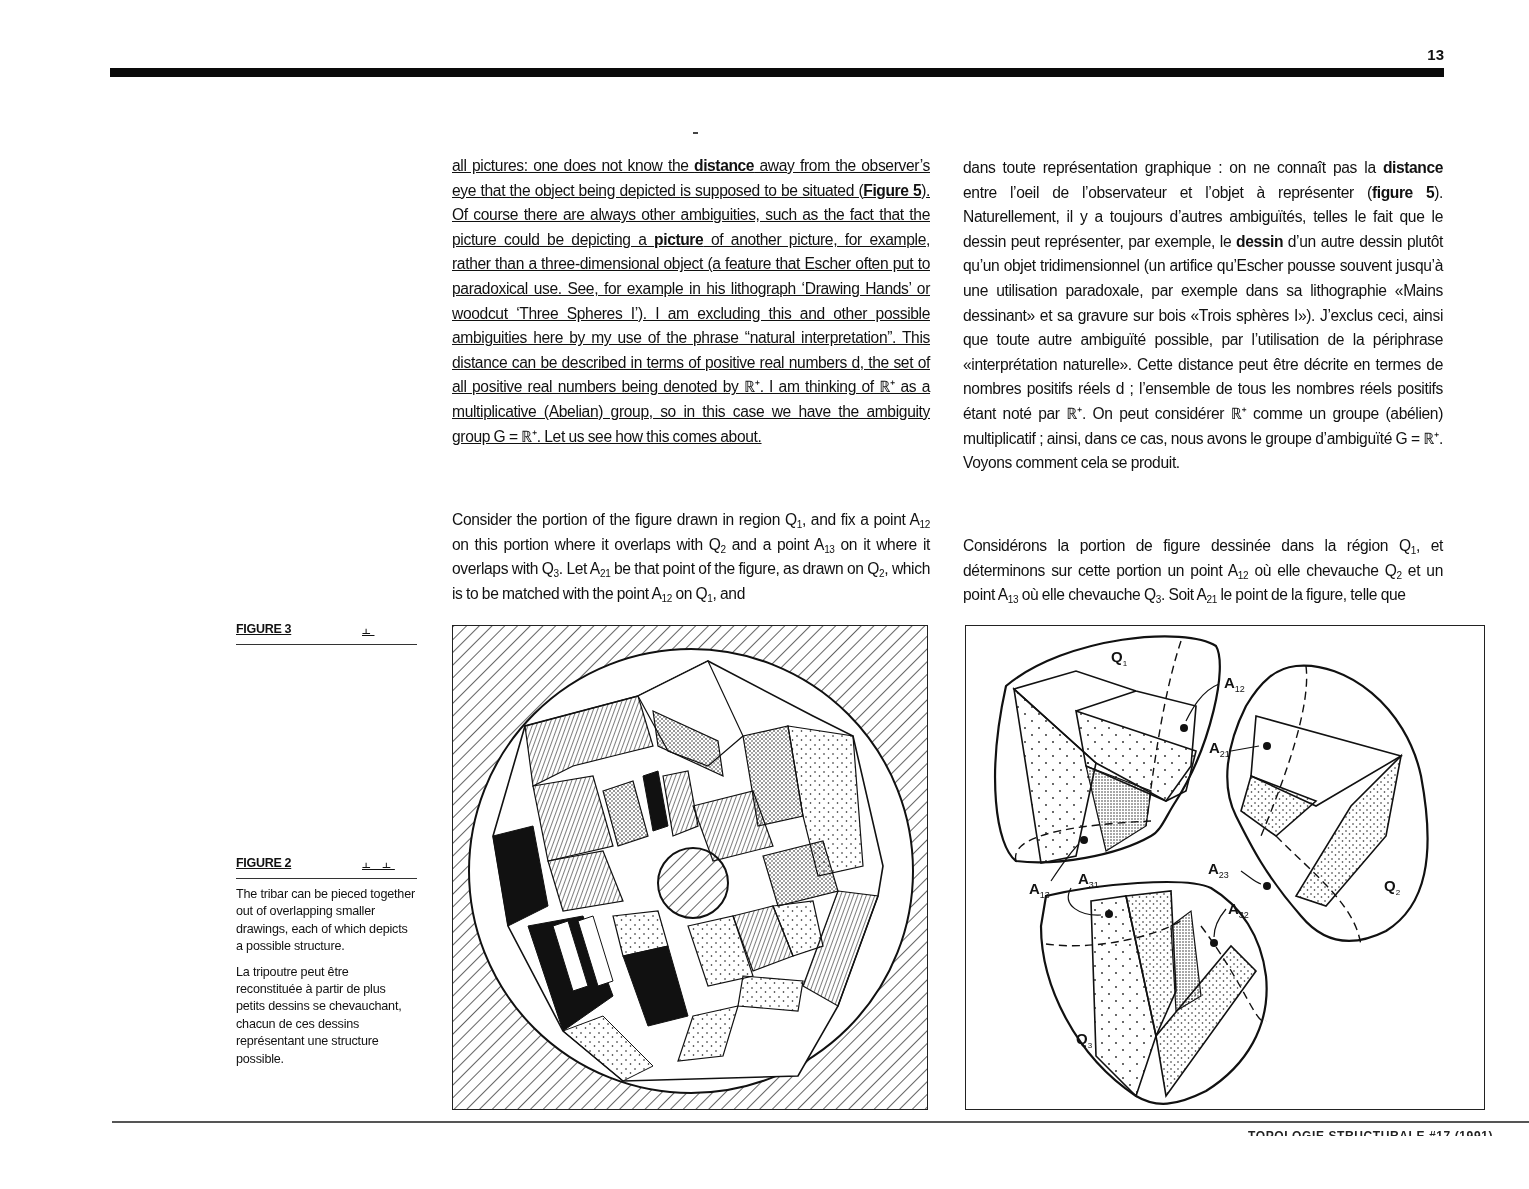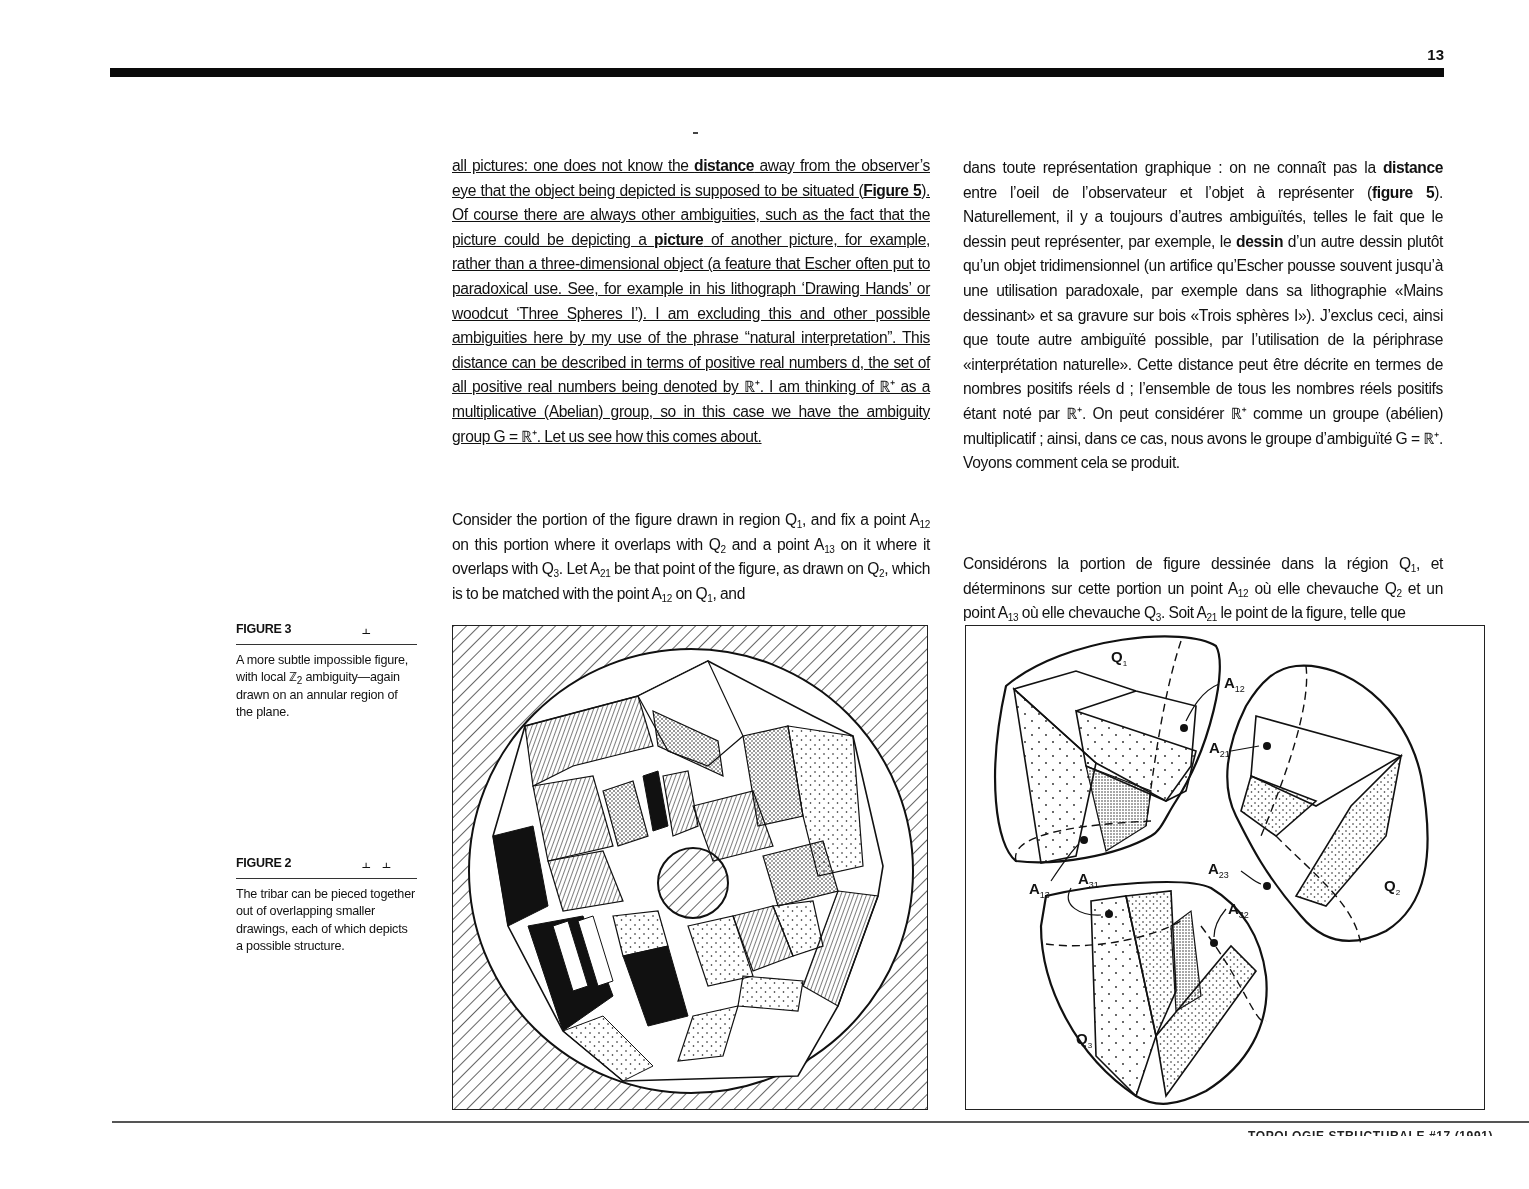--- a/index.html
+++ b/index.html
@@ -8,27 +8,27 @@
   .page-number { position:absolute; left:1410px; top:46px; width:34px; text-align:right;
          font-weight:bold; font-size:15px; }
   .top-bar { position:absolute; left:110px; top:68px; width:1334px; height:9px; background:#0a0a0a; }
   .stray-mark { position:absolute; left:693px; top:132px; width:5px; height:2px; background:#444; }
   .col { position:absolute; font-size:15.6px; line-height:24.6px; text-align:justify;
          letter-spacing:-0.35px; word-spacing:-0.5px; }
   .col p { margin:0 0 14px 0; }
   .col-en { left:452px; top:154px; width:478px;text-decoration:underline; }
   .col-en .para2 { position:absolute; top:354px; left:0; width:478px; }
   .col-fr { left:963px; top:156px; width:480px; }
-  .col-fr .para2 { position:absolute; top:378px; left:0; width:480px;margin-top:18px; }
+  .col-fr .para2 { position:absolute; top:378px; left:0; width:480px; }
   b { font-weight:bold; letter-spacing:-0.4px; }
   sub { font-size:10px; vertical-align:-3px; line-height:0; }
   .caption { position:absolute; left:236px; width:181px; font-size:12.6px; line-height:17.4px;
          letter-spacing:-0.2px; }
   .caption .cap-head { display:flex; align-items:center; border-bottom:1.5px solid #333;
-         padding-bottom:4px; margin-bottom:7px; height:20px; }
+         padding-bottom:4px; margin-bottom:7px; height:20px;text-decoration:underline; }
   .caption .cap-title { font-weight:bold; font-size:12.5px; letter-spacing:-0.3px; width:126px; }
   .caption .cap-glyph { font-size:14px; letter-spacing:4px; }
   .caption p { margin:0 0 8px 0; }
   .fig3cap { top:620px; }
   .fig4cap { top:854px; }
   .fig-left { position:absolute; left:452px; top:625px; width:476px; height:485px;
          border:1.5px solid #222; box-sizing:border-box; overflow:hidden; }
   .fig-right { position:absolute; left:965px; top:625px; width:520px; height:485px;
          border:1.5px solid #222; box-sizing:border-box; overflow:hidden; background:#fff; }
   .bottom-rule { position:absolute; left:112px; top:1121px; width:1417px; height:2px; background:#555; }
@@ -51,29 +51,29 @@
 <div class="col col-fr">
   <p><span>dans toute représentation graphique : on ne connaît pas la </span><b>distance</b><span> entre l’oeil de l’observateur et l’objet à représenter (</span><b>figure 5</b><span>). Naturellement, il y a toujours d’autres ambiguïtés, telles le fait que le dessin peut représenter, par exemple, le </span><b>dessin</b><span> d’un autre dessin plutôt qu’un objet tridimensionnel (un artifice qu’Escher pousse souvent jusqu’à une utilisation paradoxale, par exemple dans sa lithographie «Mains dessinant» et sa gravure sur bois «Trois sphères I»). J’exclus ceci, ainsi que toute autre ambiguïté possible, par l’utilisation de la périphrase «interprétation naturelle». Cette distance peut être décrite en termes de nombres positifs réels d ; l’ensemble de tous les nombres réels positifs étant noté par ℝ⁺. On peut considérer ℝ⁺ comme un groupe (abélien) multiplicatif ; ainsi, dans ce cas, nous avons le groupe d’ambiguïté G = ℝ⁺. Voyons comment cela se produit.</span></p>
   <p class="para2"><span>Considérons la portion de figure dessinée dans la région Q</span><sub>1</sub><span>, et déterminons sur cette portion un point A</span><sub>12</sub><span> où elle chevauche Q</span><sub>2</sub><span> et un point A</span><sub>13</sub><span> où elle chevauche Q</span><sub>3</sub><span>. Soit A</span><sub>21</sub><span> le point de la figure, telle que</span></p>
 </div>
 
 <div class="caption fig3cap">
   <div class="cap-head">
     <span class="cap-title">FIGURE 3</span>
     <span class="cap-glyph">⫠</span>
   </div>
-  <p><span>A more subtle impossible figure, with local ℤ</span><sub>2</sub><span> ambiguity—again drawn on an annular region of the plane.</span></p>
 </div>
 
 <div class="caption fig4cap">
   <div class="cap-head">
     <span class="cap-title">FIGURE 2</span>
     <span class="cap-glyph">⫠ ⫠</span>
   </div>
   <p>The tribar can be pieced together out of overlapping smaller drawings, each of which depicts a possible structure.</p>
+  <p>La tripoutre peut être reconstituée à partir de plus petits dessins se chevauchant, chacun de ces dessins représentant une structure possible.</p>
 </div>
 
 <div class="fig-left">
   <svg width="476" height="485" viewBox="0 0 476 485">
     <defs>
       <pattern id="hatch" width="9" height="9" patternUnits="userSpaceOnUse" patternTransform="rotate(45)">
         <line x1="0" y1="0" x2="0" y2="9" stroke="#111" stroke-width="1.3"></line>
       </pattern>
       <pattern id="fineHatch" width="4" height="4" patternUnits="userSpaceOnUse" patternTransform="rotate(20)">
         <line x1="0" y1="0" x2="0" y2="4" stroke="#111" stroke-width="1.1"></line>

